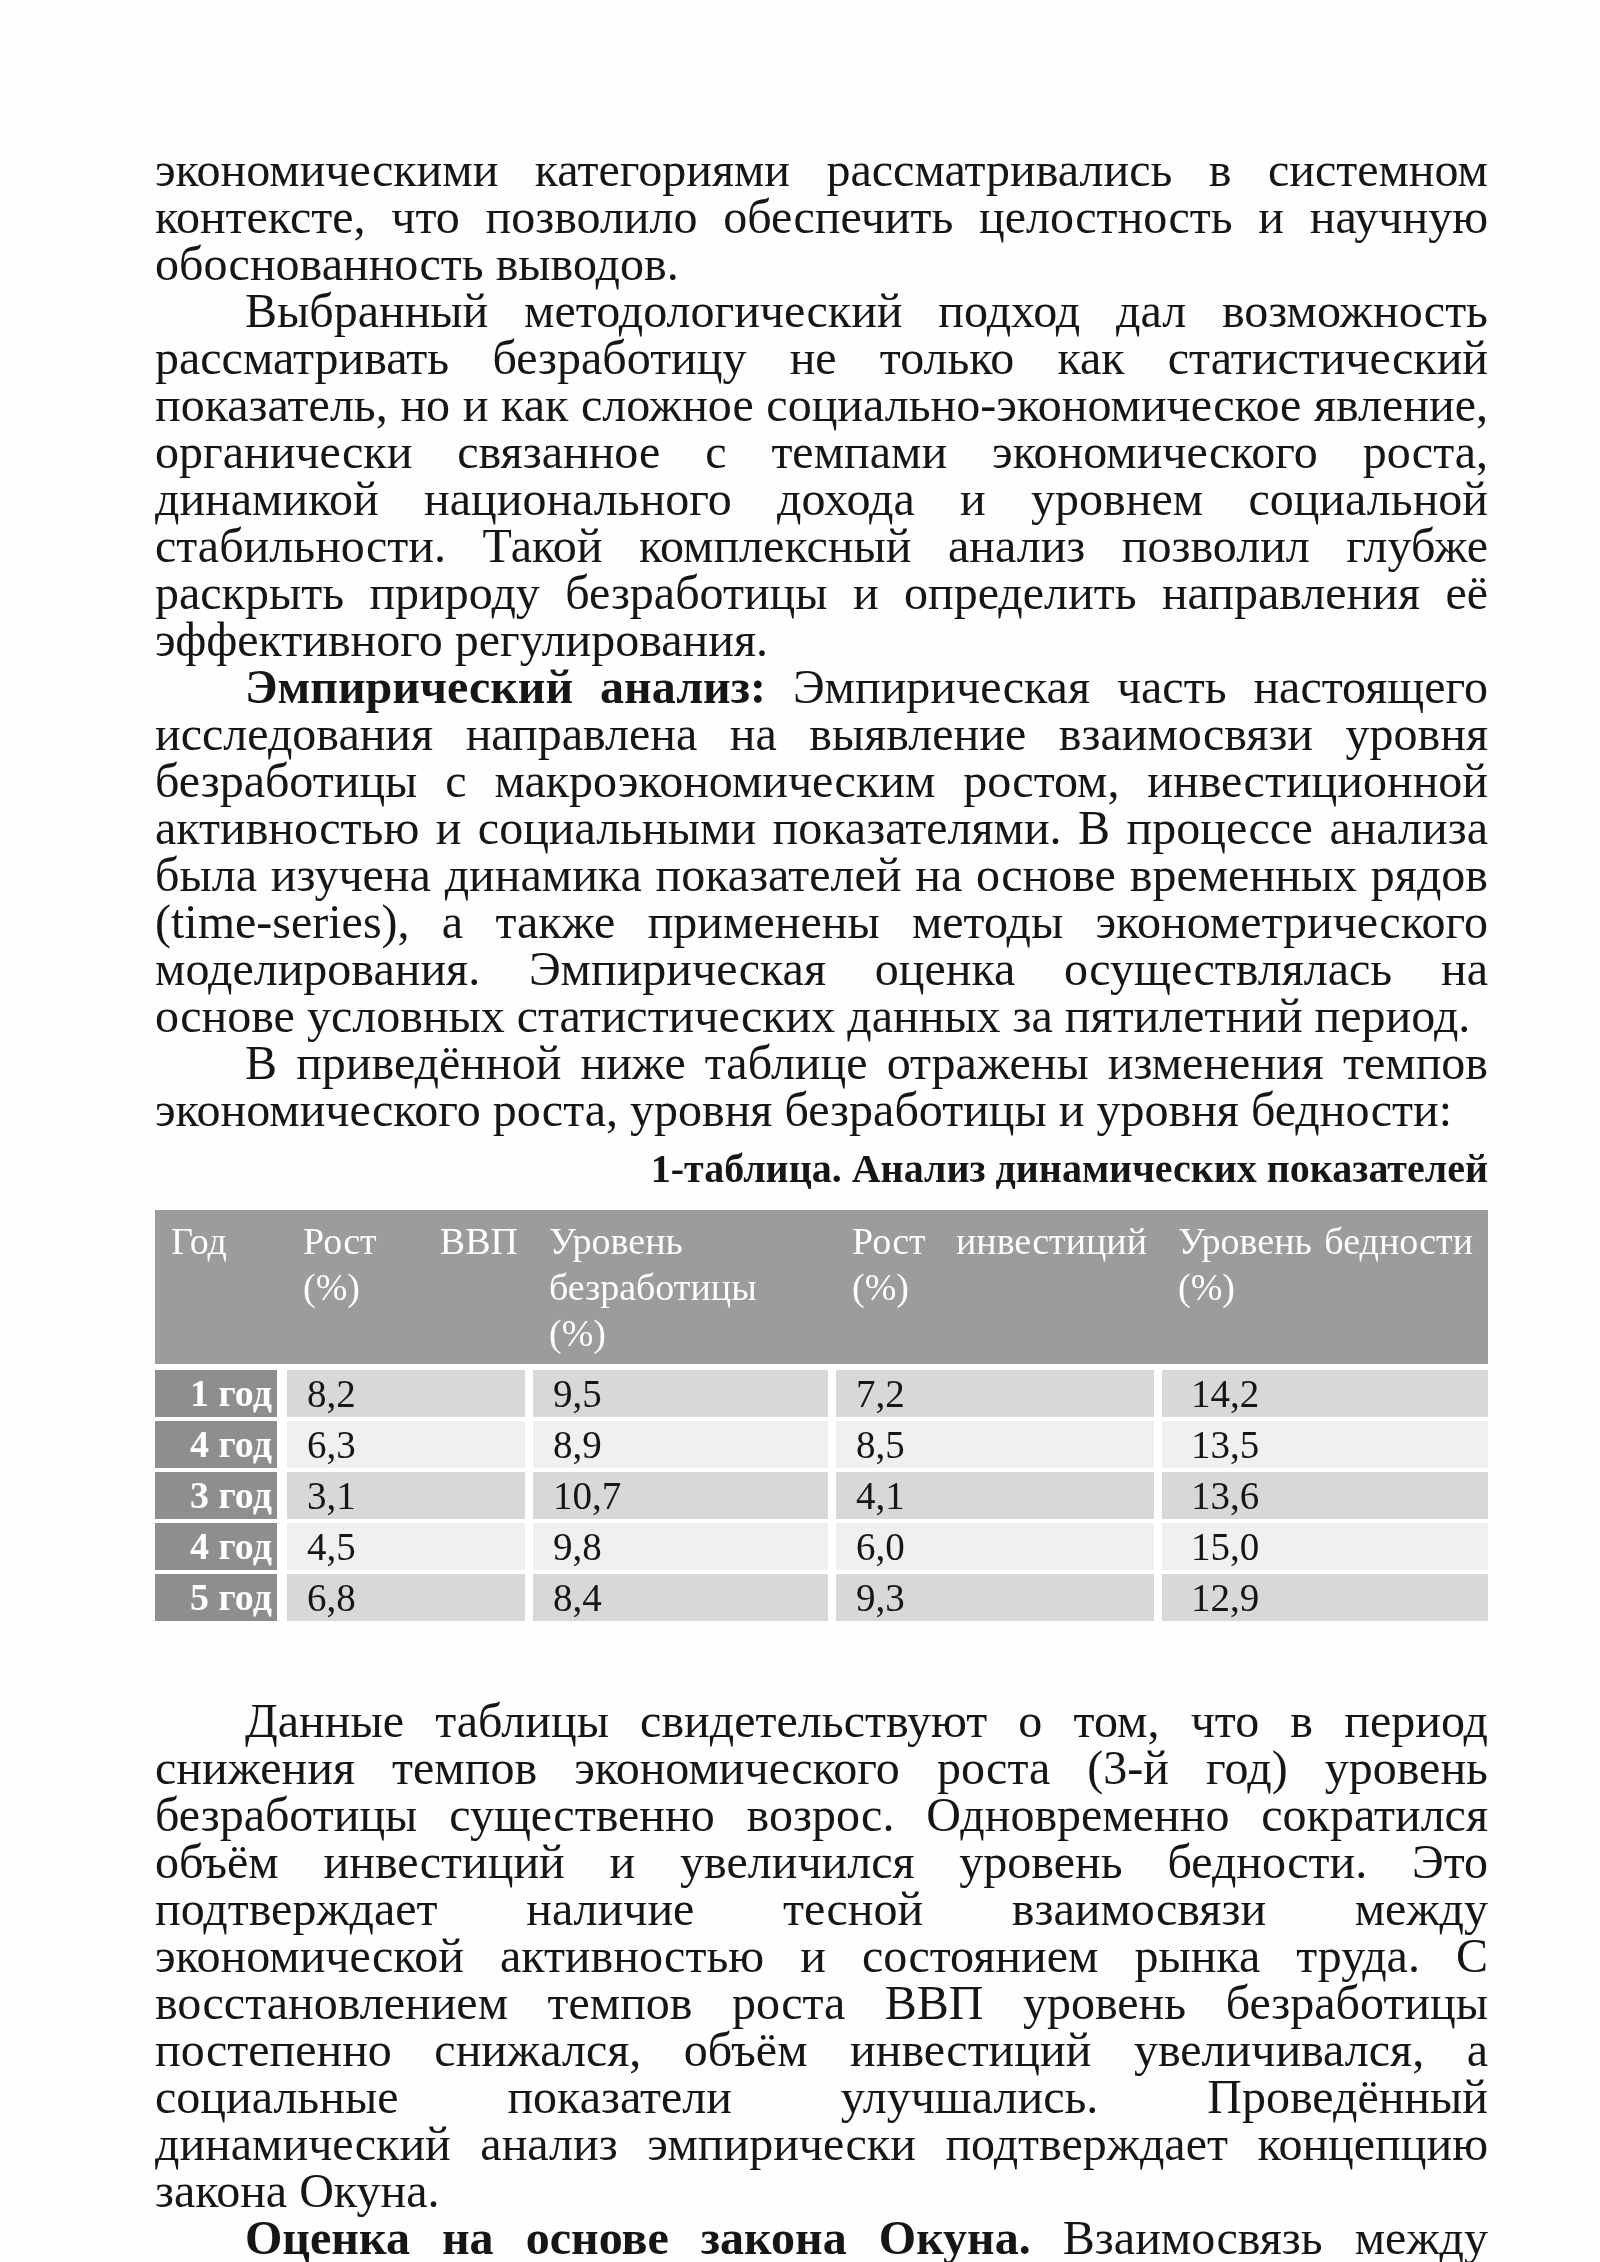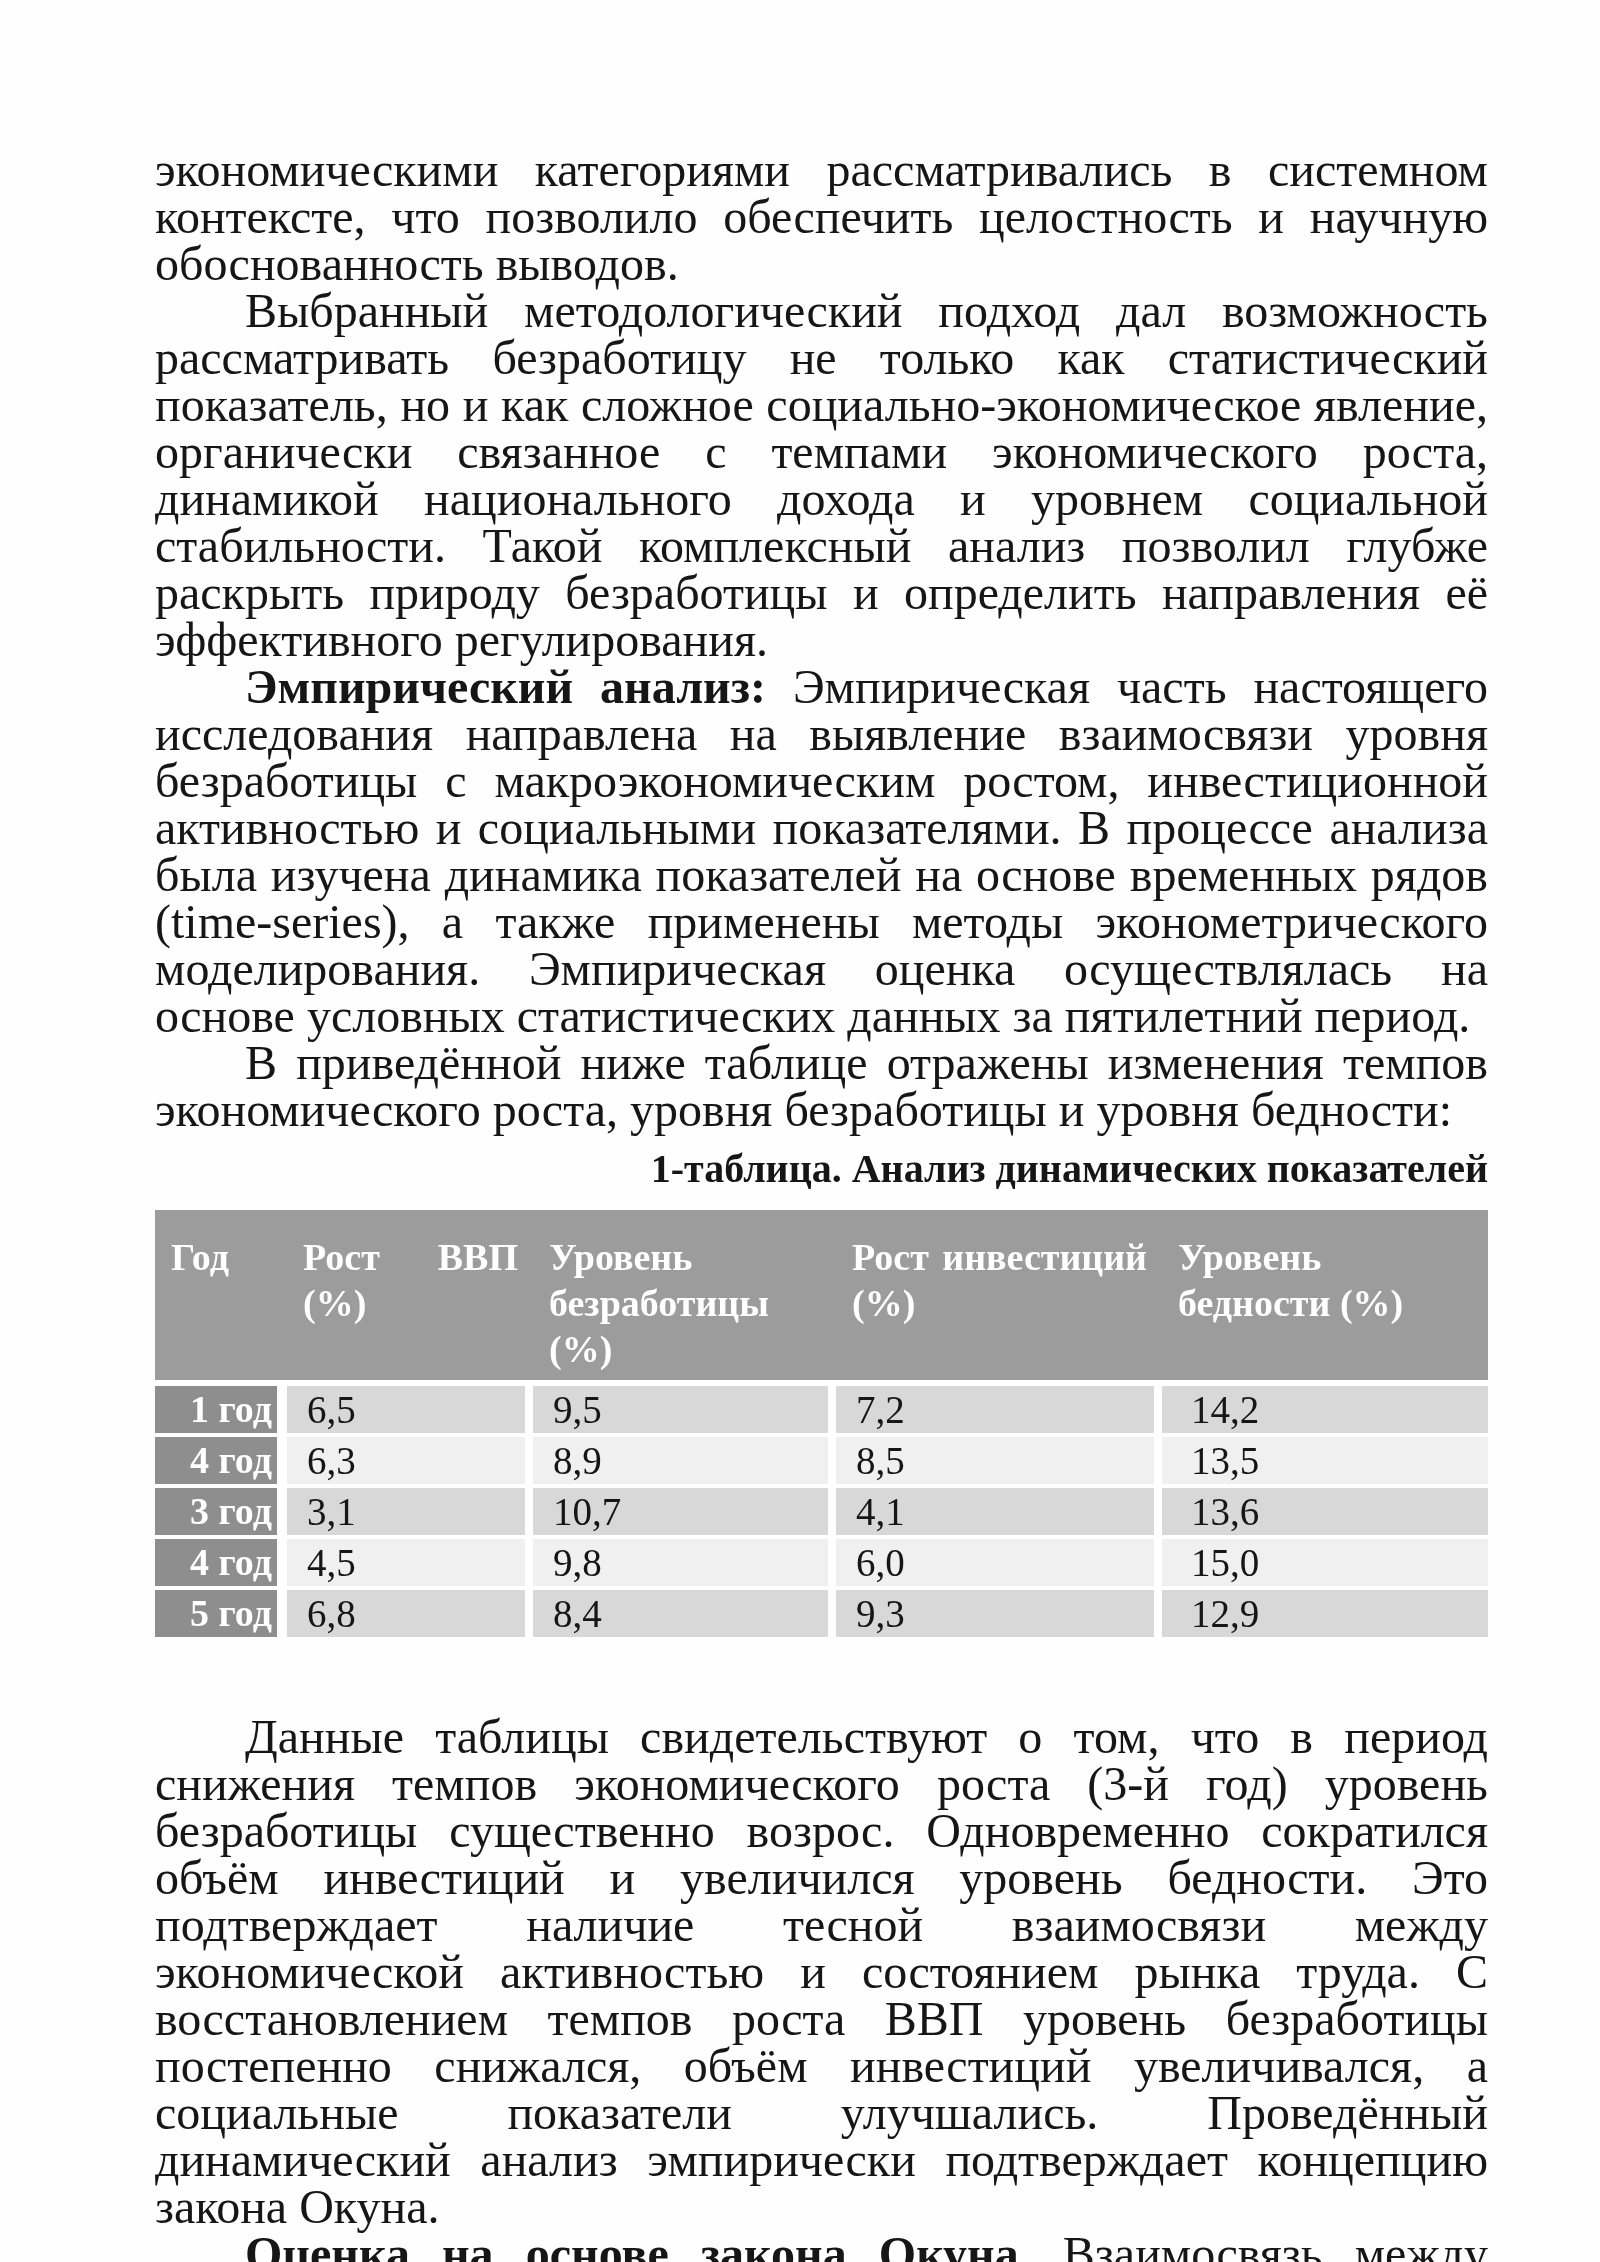--- a/index.html
+++ b/index.html
@@ -47,26 +47,26 @@
     border-spacing: 0;
   }
   table.data-table th, table.data-table td {
     box-sizing: border-box;
     font-family: "Liberation Serif", "DejaVu Serif", serif;
   }
   
   thead th {
     background: var(--header-bg, #9c9c9c);
     color: var(--header-text, #ffffff);
-    font-weight: bold;
+    font-weight: normal;
     font-size: 38px;
     line-height: 46px;
     text-align: justify;
     vertical-align: top;
-    padding: 24px 15px 8px 16px;
+    padding: 8px 15px 8px 16px;
     border-bottom: 6px solid #ffffff;
   }
   
   tbody th.row-label {
     background: var(--label-bg, #8e8e8e);
     color: var(--header-text, #ffffff);
     font-weight: bold;
     font-size: 38px;
     line-height: 47px;
     height: 47px;
@@ -128,21 +128,21 @@
         <th>Год</th>
         <th>Рост ВВП (%)</th>
         <th>Уровень безработицы (%)</th>
         <th>Рост инвестиций (%)</th>
         <th>Уровень бедности (%)</th>
       </tr>
     </thead>
     <tbody>
         <tr>
           <th class="row-label">1 год</th>
-          <td>6,5</td>
+          <td>8,2</td>
           <td>9,5</td>
           <td>7,2</td>
           <td>14,2</td>
         </tr>
         <tr>
           <th class="row-label">4 год</th>
           <td>6,3</td>
           <td>8,9</td>
           <td>8,5</td>
           <td>13,5</td>

